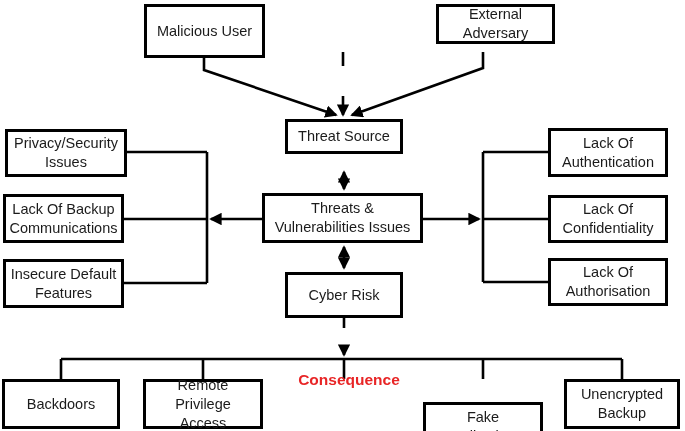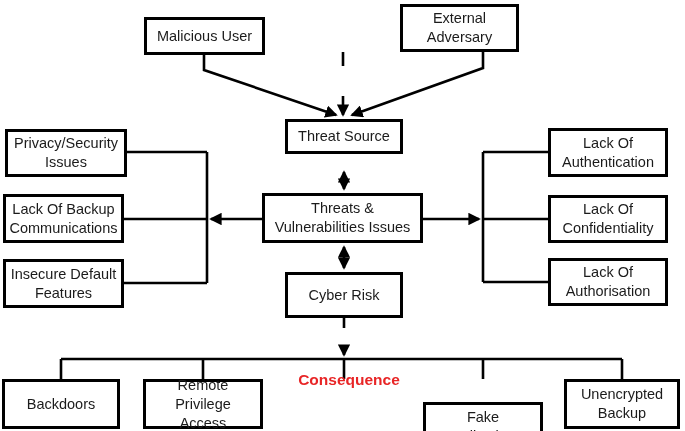--- a/index.html
+++ b/index.html
@@ -77,24 +77,24 @@
     <path class="wire" d="M344,318 V328"></path>
     <path class="wire" d="M344,348 V355" marker-end="url(#ah)"></path>
     <path class="wire" d="M61,359 H622"></path>
     <path class="wire" d="M61,359 V379"></path>
     <path class="wire" d="M203,359 V379"></path>
     <path class="wire" d="M344,359 V379"></path>
     <path class="wire" d="M483,359 V379"></path>
     <path class="wire" d="M622,359 V379"></path>
   </svg>
 
-  <div class="node" style="left:144px;top:17px;width:121px;height:38px">
+  <div class="node" style="left:144px;top:4px;width:121px;height:54px">
     <span class="node-label">Malicious User</span>
   </div>
-  <div class="node" style="left:400px;top:4px;width:119px;height:48px">
+  <div class="node" style="left:436px;top:4px;width:119px;height:40px">
     <span class="node-label">External
 Adversary</span>
   </div>
 
   <div class="edge-label" style="left:345px;top:74px">Cause</div>
 
   <div class="node" style="left:285px;top:119px;width:118px;height:35px">
     <span class="node-label">Threat Source</span>
   </div>
   <div class="node" style="left:285px;top:272px;width:118px;height:46px">

